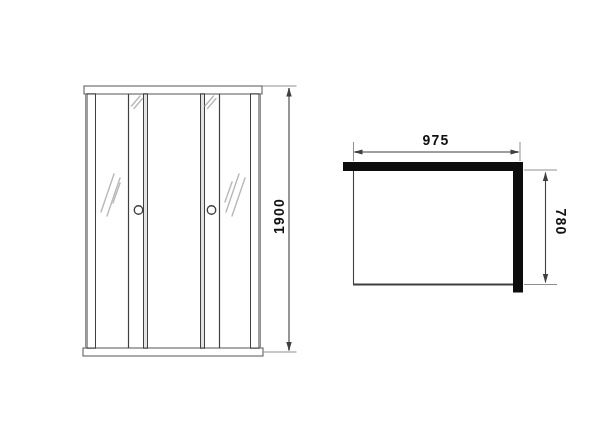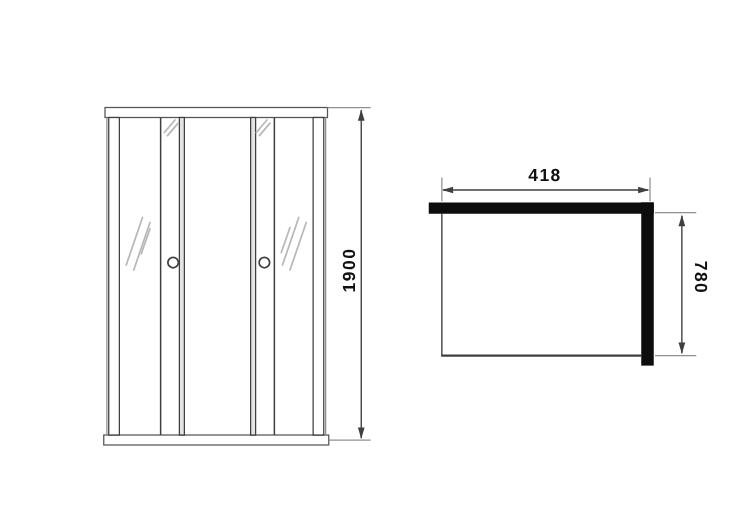--- a/index.html
+++ b/index.html
@@ -94,15 +94,15 @@
     <g>
       <line class="ext" x1="524" y1="170" x2="557" y2="170"></line>
       <line class="ext" x1="524" y1="284.5" x2="557" y2="284.5"></line>
       <line class="dim" x1="545.5" y1="172.5" x2="545.5" y2="282.5"></line>
       <polygon class="arrow" points="545.5,172 542.8,181 548.2,181"></polygon>
       <polygon class="arrow" points="545.5,283 542.8,274 548.2,274"></polygon>
     </g>
   </svg>
 
   <div class="dim-label lbl-h">1900</div>
-  <div class="dim-label lbl-w">418</div>
+  <div class="dim-label lbl-w">975</div>
   <div class="dim-label lbl-d">780</div>
 </div>
 
 </body></html>

